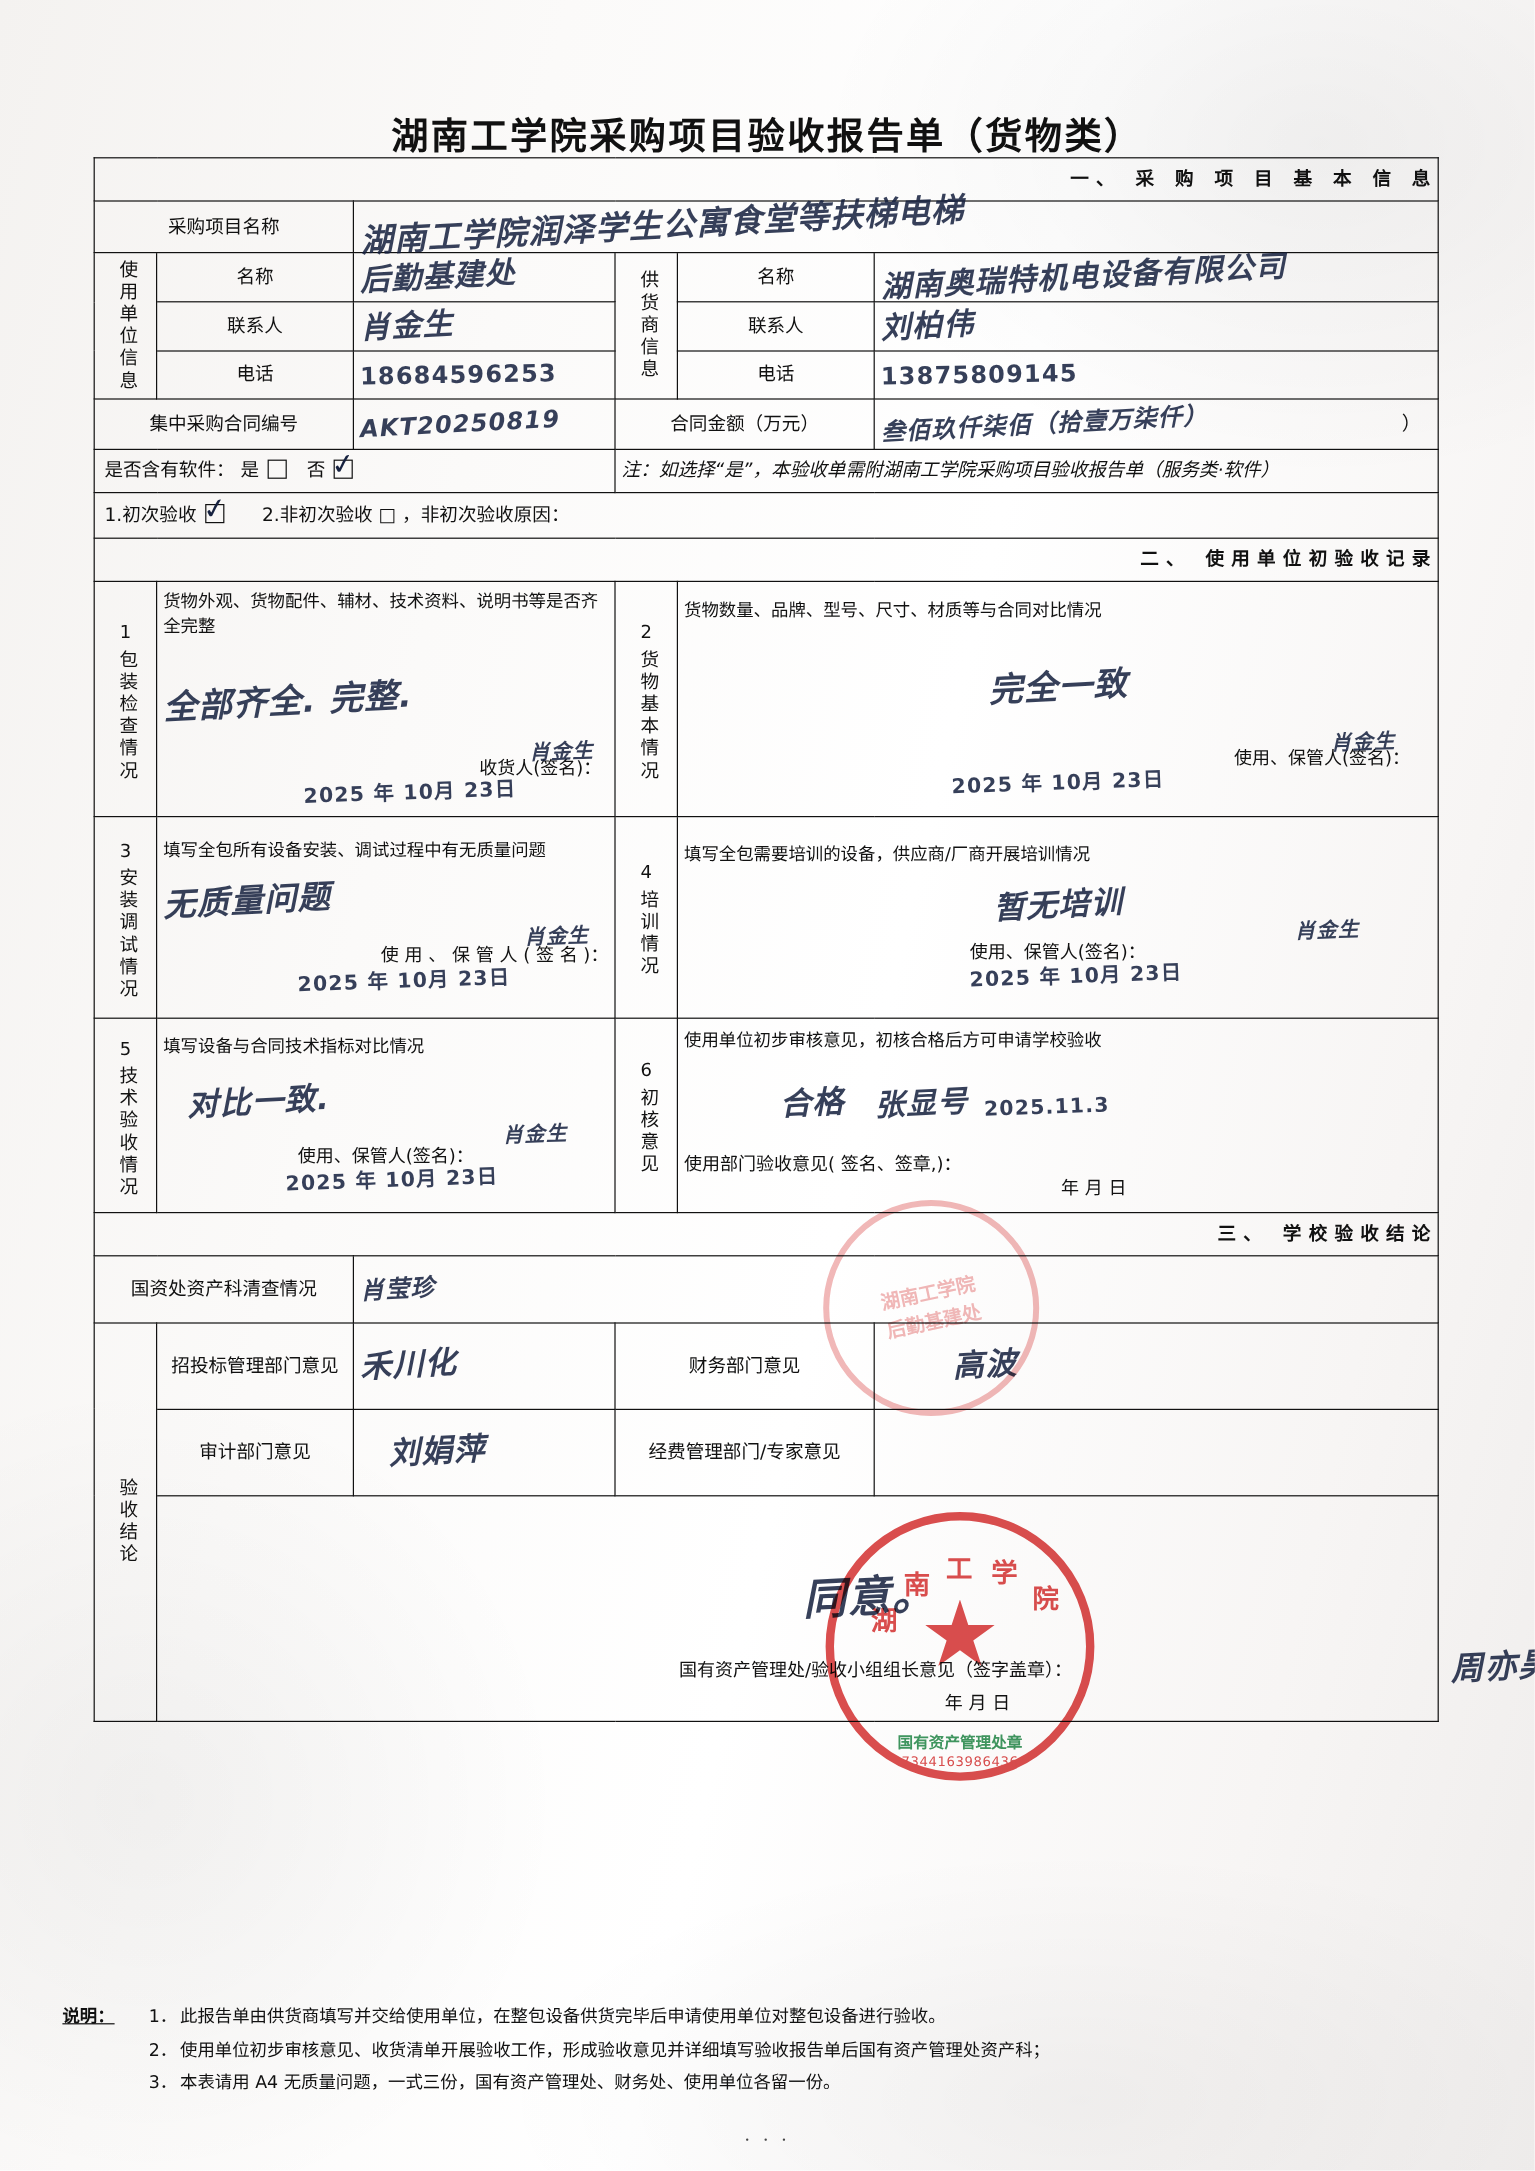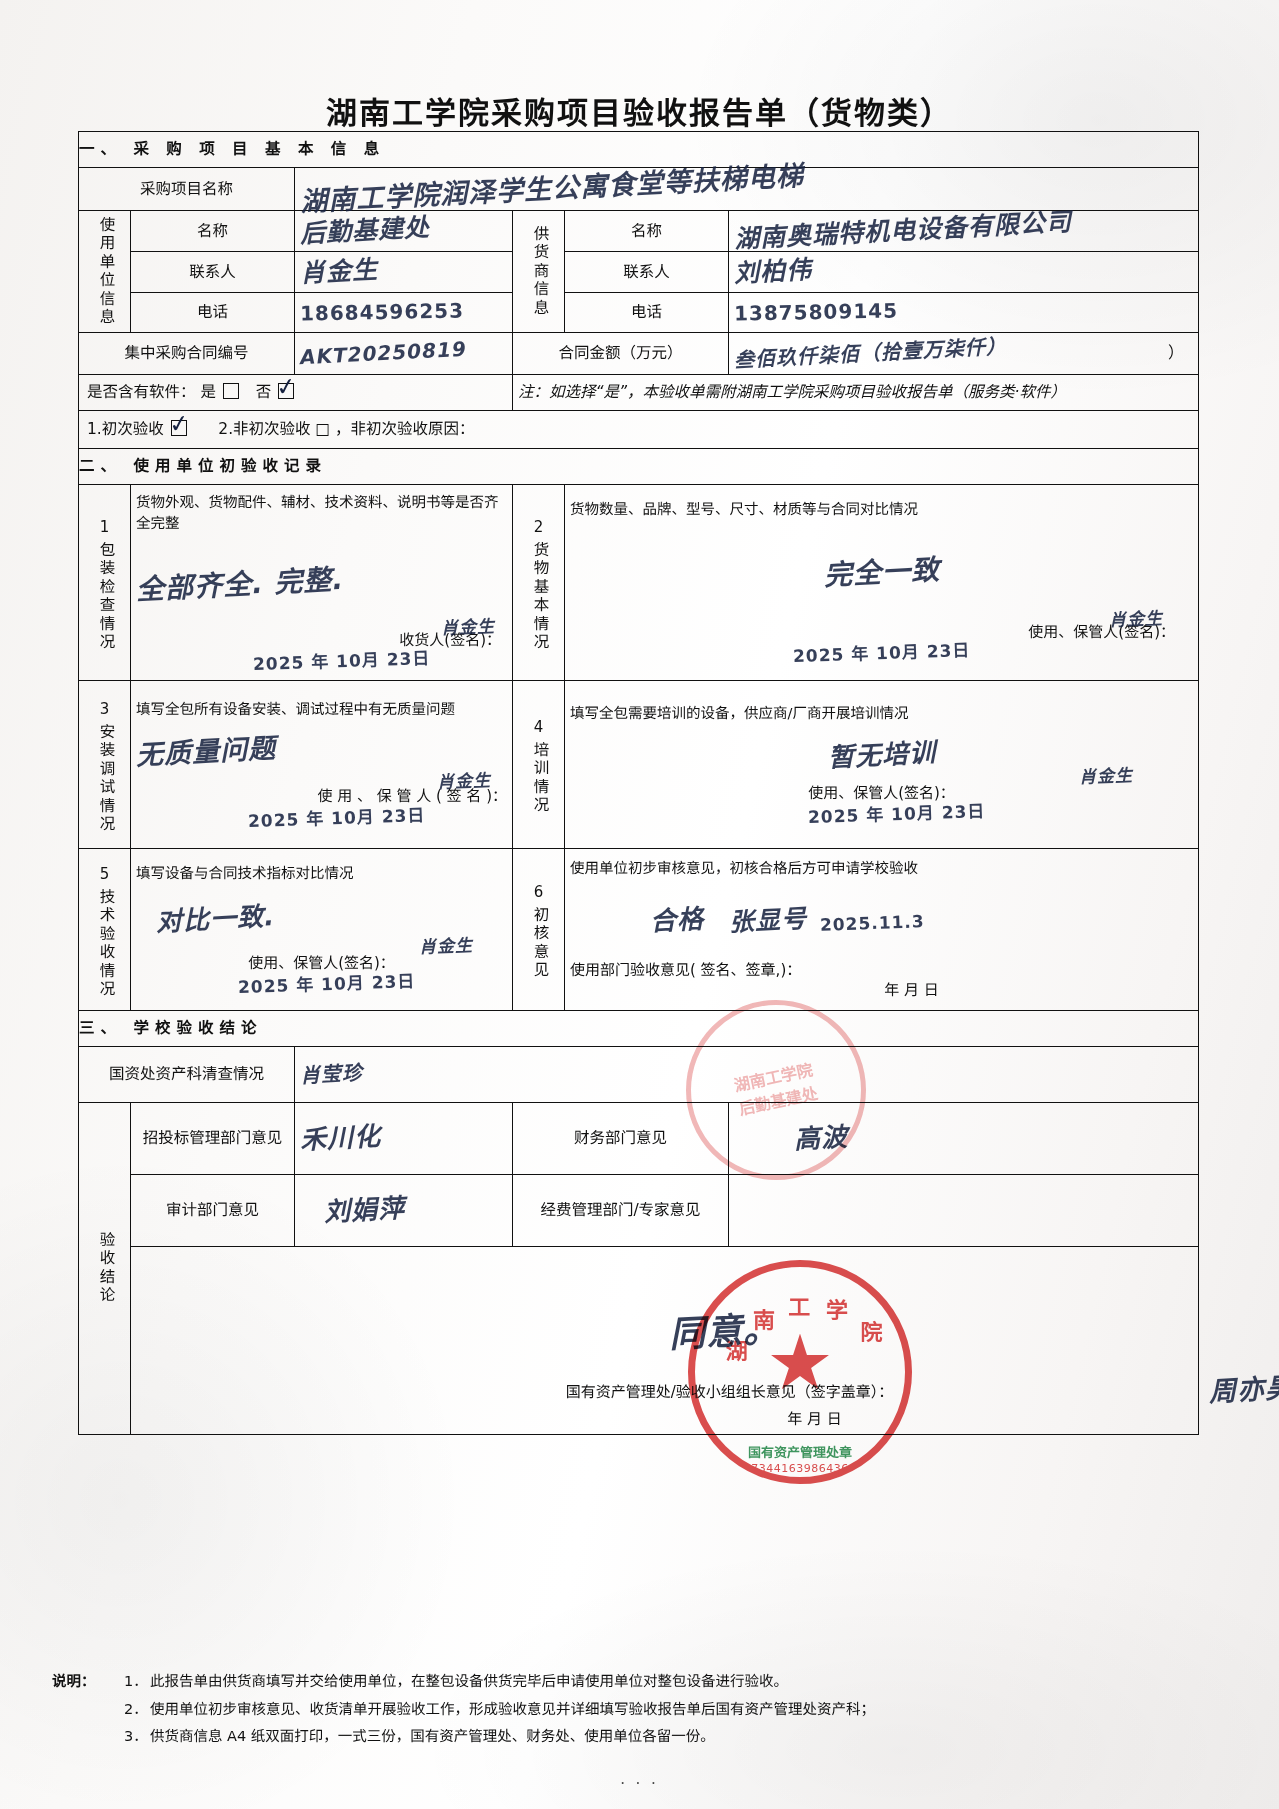--- a/index.html
+++ b/index.html
@@ -53,21 +53,21 @@
     border: 1px solid #111;
     font-size: 15.5px;
     padding: 3px 5px;
     vertical-align: middle;
     line-height: 1.35;
     font-family: "DejaVu Sans", "Liberation Sans", sans-serif;
   }
   .center { text-align: center; }
   .vtop { vertical-align: top; }
   .section-title {
-    text-align: left;
+    text-align: right;
     font-size: 20px;
     font-weight: bold;
     letter-spacing: 6px;
     padding: 7px 0 !important;
     font-family: "DejaVu Serif", "Liberation Serif", serif;
   }
   .vlabel {
     writing-mode: vertical-rl;
     text-orientation: upright;
     letter-spacing: 3px;
@@ -118,21 +118,21 @@
   .notes {
     position: absolute;
     left: 52px;
     top: 1668px;
     width: 1180px;
     font-size: 14.5px;
     font-family: "DejaVu Sans", "Liberation Sans", sans-serif;
     line-height: 1.9;
   }
   .notes .row { display: flex; }
-  .notes .lbl { width: 72px; flex: none; font-weight: bold; }
+  .notes .lbl { width: 72px; flex: none; font-weight: bold; text-decoration: underline; }
   .notes .num { width: 26px; flex: none; }
   .footdots {
     position: absolute;
     left: 0; right: 0;
     top: 1775px;
     text-align: center;
     font-size: 16px;
     color: #444;
     letter-spacing: 3px;
   }
@@ -512,18 +512,18 @@
       <div>此报告单由供货商填写并交给使用单位，在整包设备供货完毕后申请使用单位对整包设备进行验收。</div>
     </div>
     <div class="row">
       <div class="lbl"></div>
       <div class="num">2．</div>
       <div>使用单位初步审核意见、收货清单开展验收工作，形成验收意见并详细填写验收报告单后国有资产管理处资产科；</div>
     </div>
     <div class="row">
       <div class="lbl"></div>
       <div class="num">3．</div>
-      <div>供货商信息 A4 纸双面打印，一式三份，国有资产管理处、财务处、使用单位各留一份。</div>
+      <div>本表请用 A4 无质量问题，一式三份，国有资产管理处、财务处、使用单位各留一份。</div>
     </div>
   </div>
 
   <div class="footdots">· · ·</div>
 </div>
 
 </body></html>

